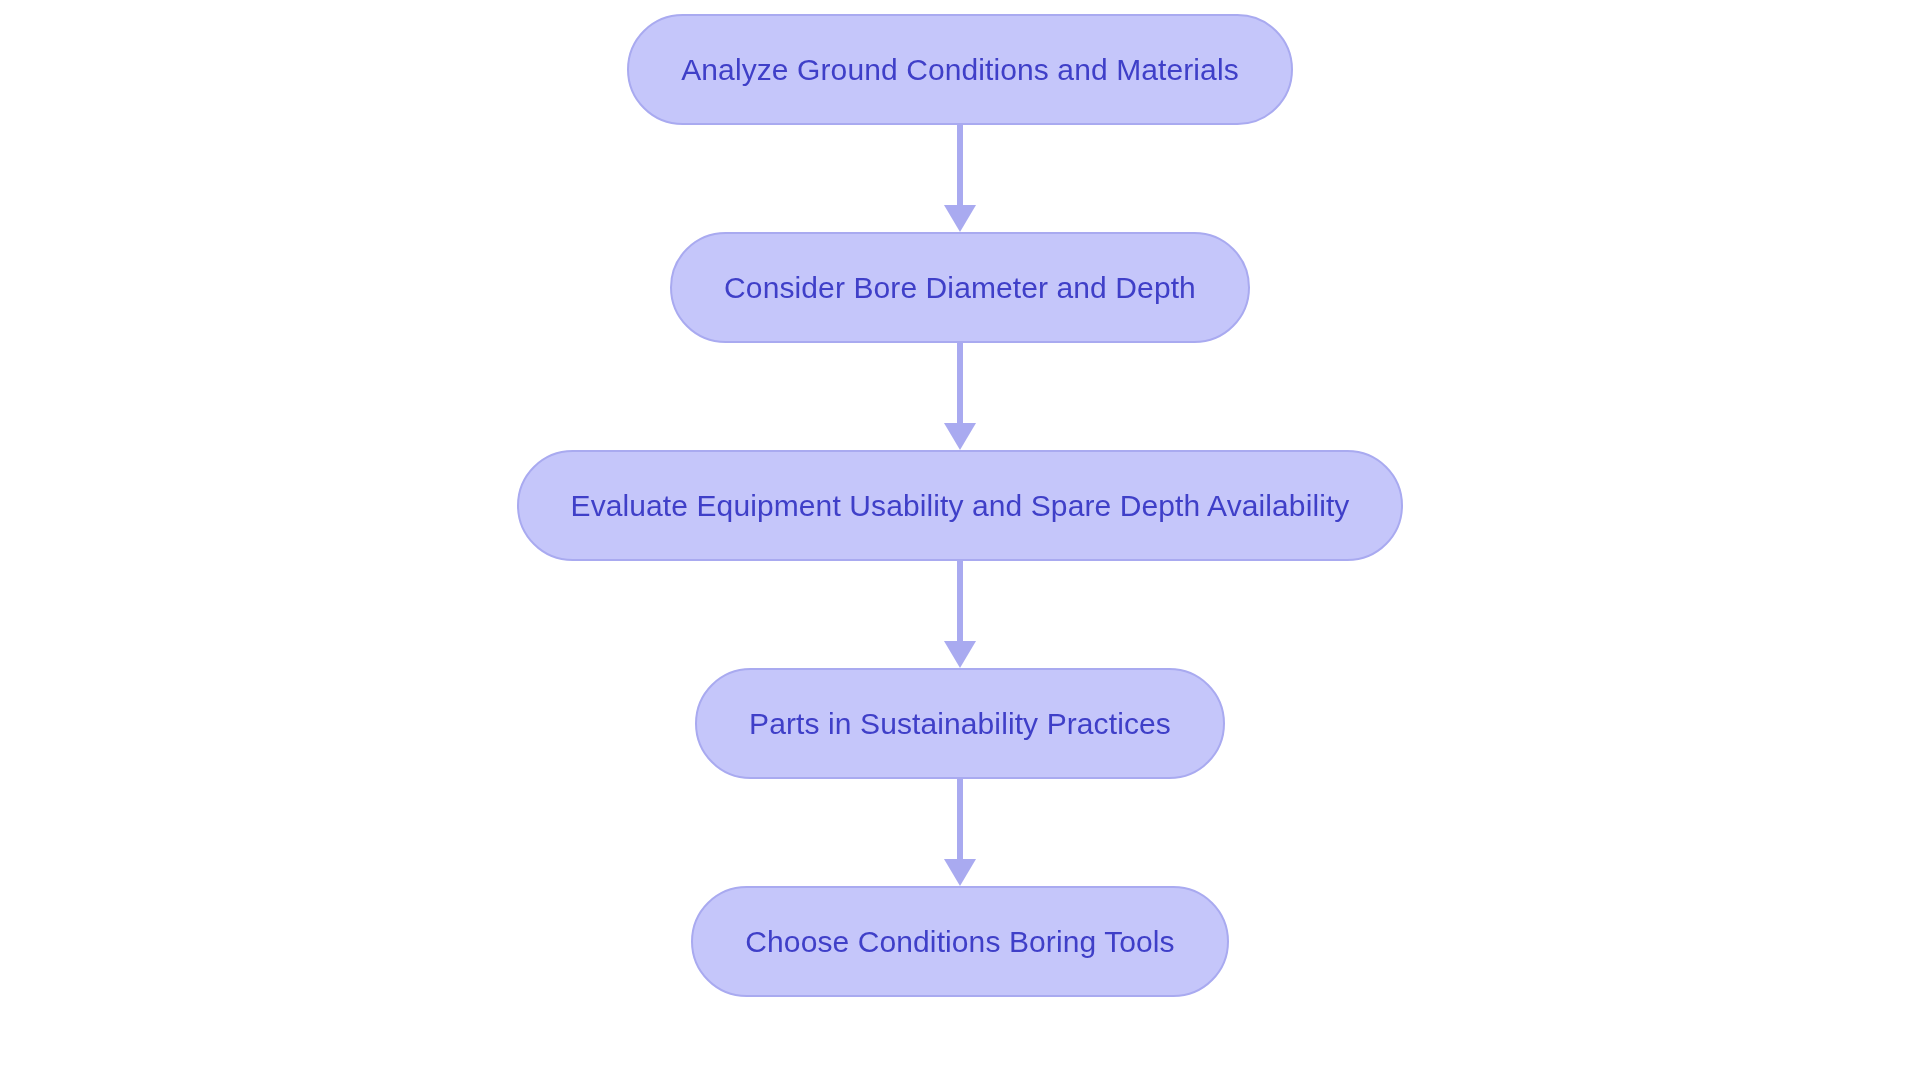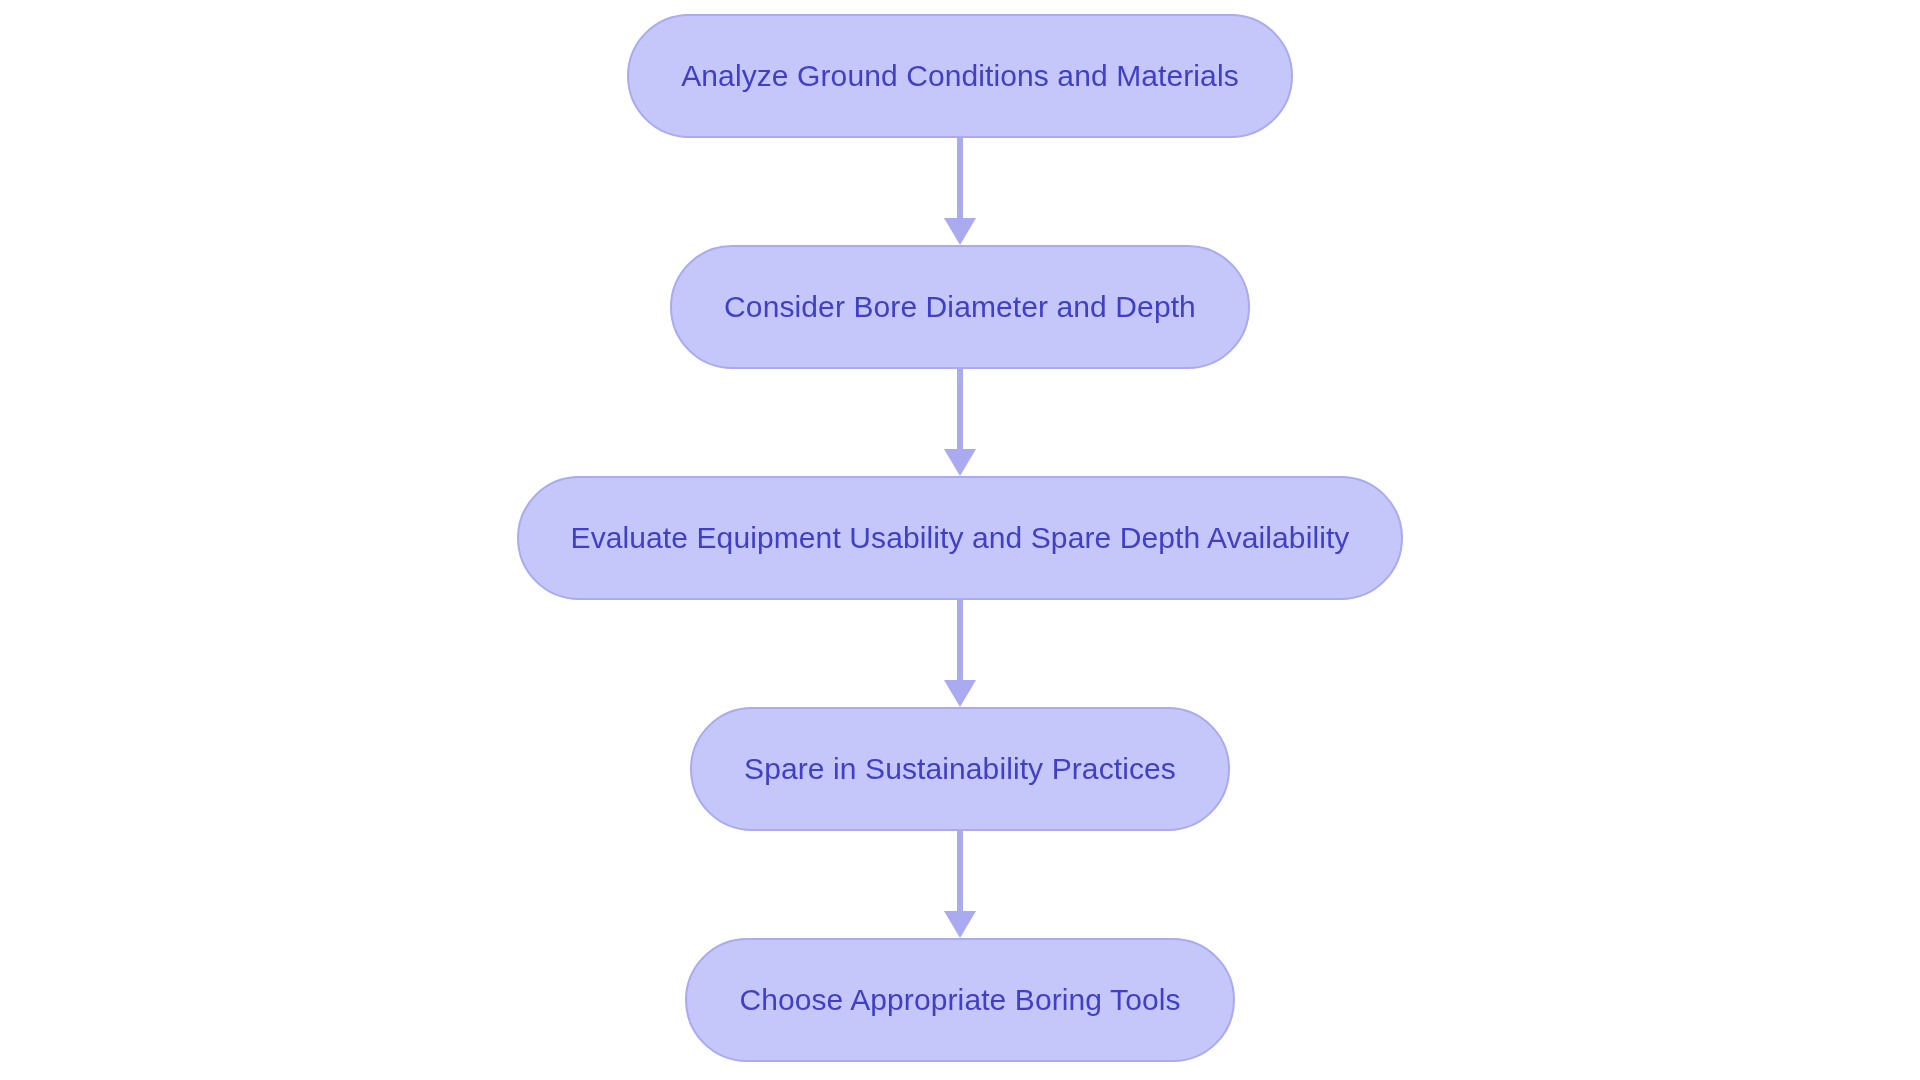--- a/index.html
+++ b/index.html
@@ -31,21 +31,21 @@
     display: flex;
     flex-direction: column;
     align-items: center;
     justify-content: flex-start;
     padding-top: 14px;
     box-sizing: border-box;
   }
 
   
   .node {
-    height: 124px;
+    height: 111px;
     box-sizing: border-box;
     display: flex;
     align-items: center;
     justify-content: center;
     background: #C5C6FA;
     border: 2px solid #A9AAF0;
     border-radius: 62px;
     padding: 0 52px;
     flex: 0 0 auto;
   }
@@ -114,26 +114,26 @@
     <div class="node">
       <span class="node-label">Evaluate Equipment Usability and Spare Depth Availability</span>
     </div>
 
     <div class="connector">
       <div class="shaft"></div>
       <div class="arrowhead"></div>
     </div>
 
     <div class="node">
-      <span class="node-label">Spare in Sustainability Practices</span>
+      <span class="node-label">Parts in Sustainability Practices</span>
     </div>
 
     <div class="connector">
       <div class="shaft"></div>
       <div class="arrowhead"></div>
     </div>
 
     <div class="node">
-      <span class="node-label">Choose Appropriate Boring Tools</span>
+      <span class="node-label">Choose Conditions Boring Tools</span>
     </div>
 
   </div>
 </div>
 
 </body></html>

